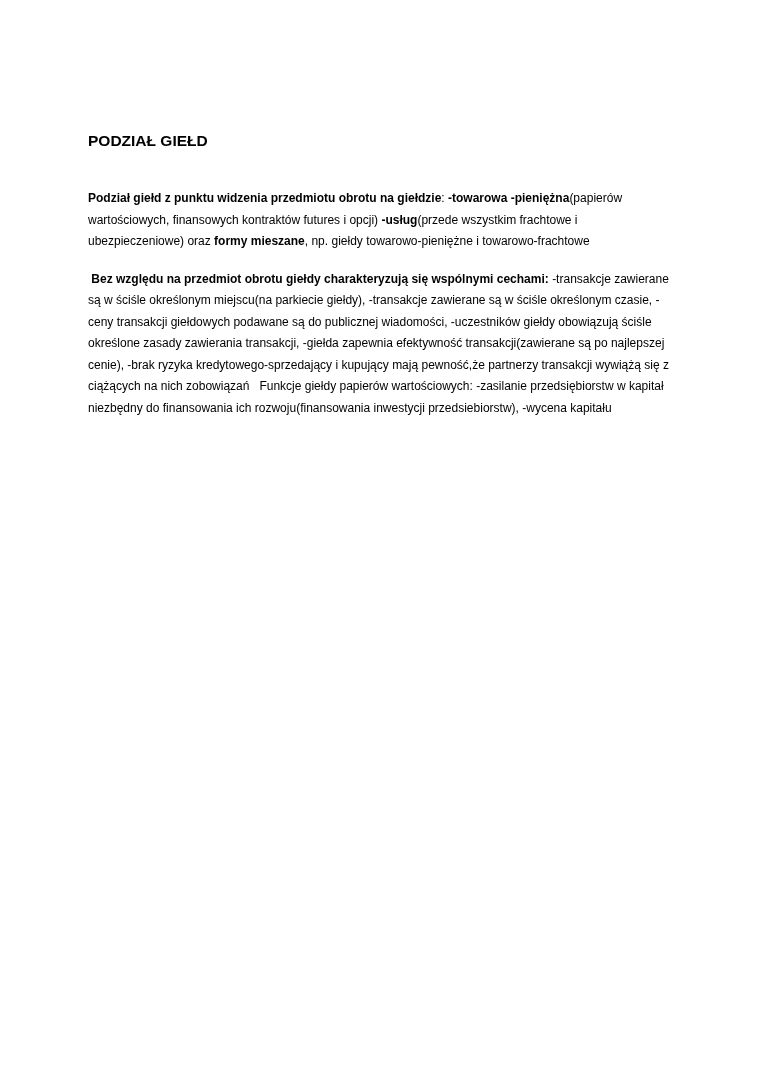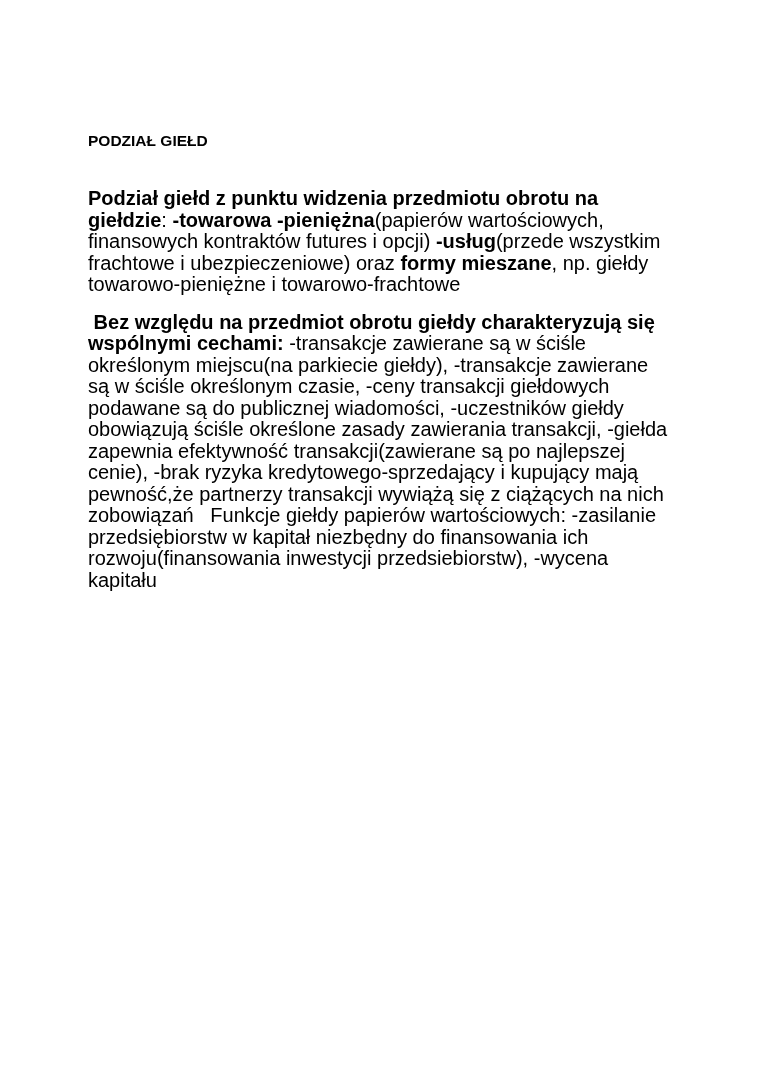--- a/index.html
+++ b/index.html
@@ -22,21 +22,21 @@
     padding: 130px 88px 0 88px;
     overflow: hidden;
   }
   .doc-title {
     font-size: 15.5px;
     font-weight: bold;
     margin: 0 0 37px 0;
     line-height: 21px;
   }
   .para {
-    font-size: 20px;
+    font-size: 12px;
     line-height: 21.5px;
     margin: 0 0 16px 0;
     white-space: pre-wrap;
     word-spacing: normal;
   }
   .para b {
     font-weight: bold;
   }
 </style>
 </head>

